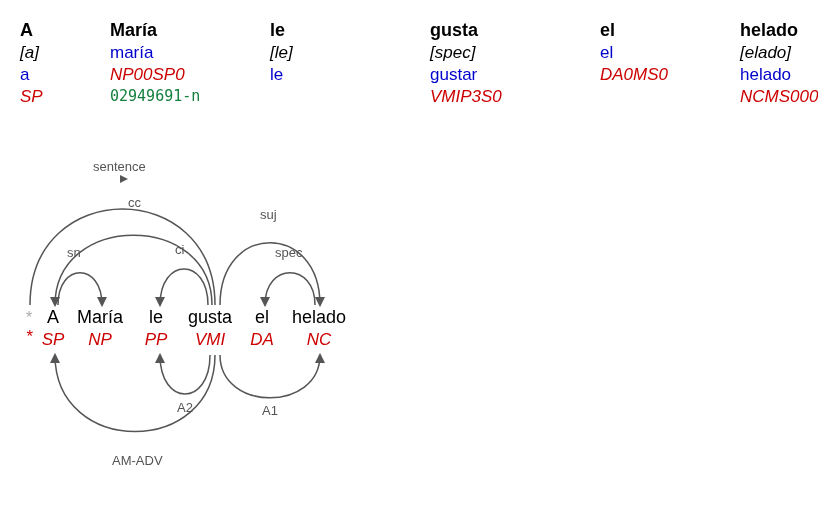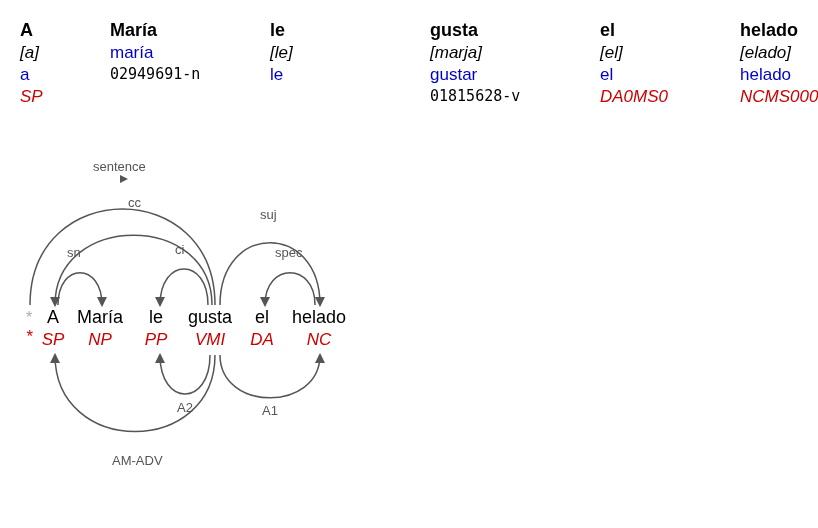--- a/index.html
+++ b/index.html
@@ -38,21 +38,21 @@
     font-size: 17px;
     margin-bottom: 2px;
   }
   .pos {
     color: #cc0000;
     font-style: italic;
     font-size: 17px;
     margin-bottom: 2px;
   }
   .sense {
-    color: #000000;
+    color: #15803d;
     font-family: monospace;
     font-size: 15px;
     min-height: 18px;
   }
   .dep-area {
     position: relative;
     width: 380px;
     height: 310px;
   }
   .dep-tokens {
@@ -104,37 +104,37 @@
   <div class="token-col">
     <span class="word">A</span>
     <span class="phonetic">[a]</span>
     <span class="lemma">a</span>
     <span class="pos">SP</span>
     <span class="sense"></span>
   </div>
   <div class="token-col" style="min-width:130px;">
     <span class="word">María</span>
     <span class="lemma">maría</span>
+    <span class="pos">NP00SP0</span>
     <span class="sense">02949691-n</span>
   </div>
   <div class="token-col" style="min-width:130px;">
     <span class="word">le</span>
     <span class="phonetic">[le]</span>
     <span class="lemma">le</span>
     <span class="sense"></span>
   </div>
   <div class="token-col" style="min-width:140px;">
     <span class="word">gusta</span>
-    <span class="phonetic">[marja]</span>
+    <span class="phonetic">[spec]</span>
     <span class="lemma">gustar</span>
-    <span class="sense">01815628-v</span>
+    <span class="pos">VMIP3S0</span>
   </div>
   <div class="token-col" style="min-width:110px;">
     <span class="word">el</span>
-    <span class="phonetic">[el]</span>
     <span class="lemma">el</span>
     <span class="pos">DA0MS0</span>
     <span class="sense"></span>
   </div>
   <div class="token-col">
     <span class="word">helado</span>
     <span class="phonetic">[elado]</span>
     <span class="lemma">helado</span>
     <span class="pos">NCMS000</span>
   </div>

